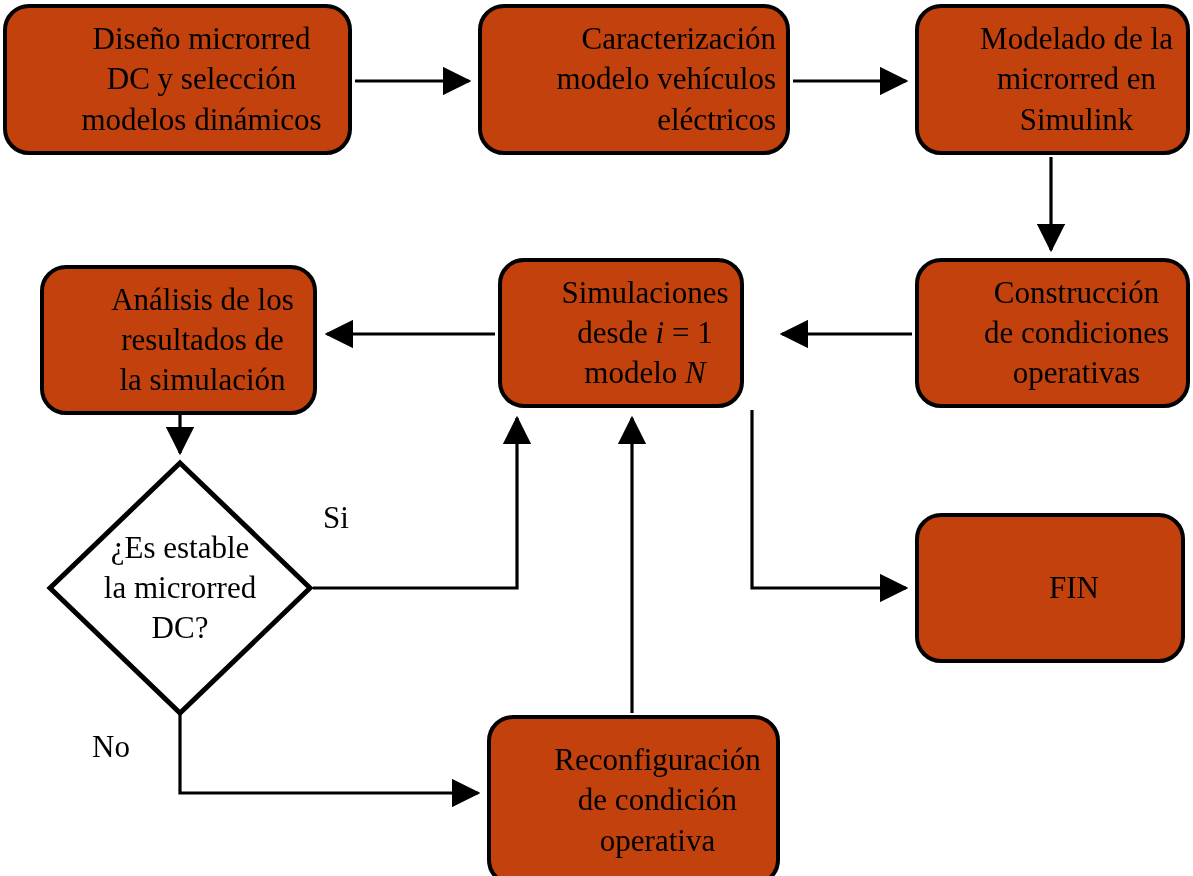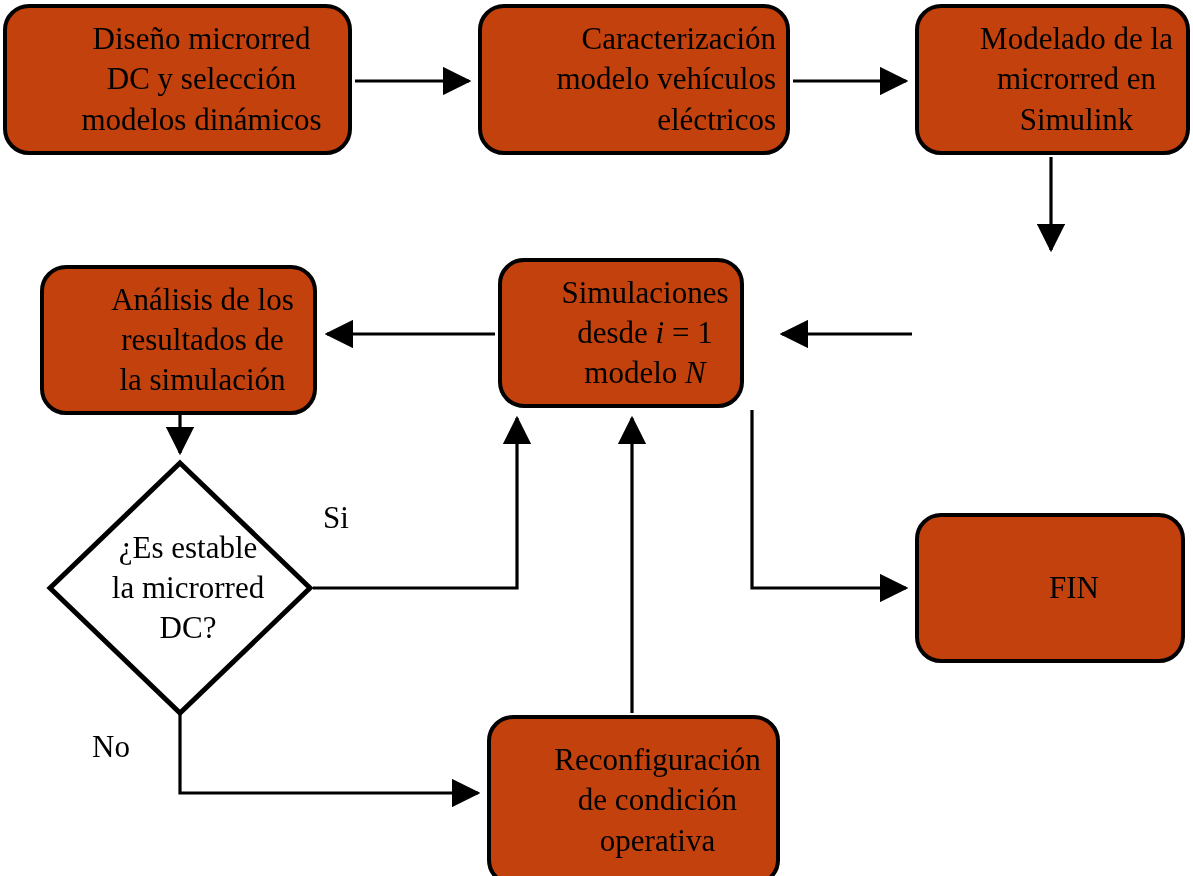--- a/index.html
+++ b/index.html
@@ -54,21 +54,21 @@
     position: absolute;
     z-index: 2;
   }
   .diamond-wrap svg {
     position: absolute;
     left: 0;
     top: 0;
   }
   .diamond-label {
     position: absolute;
-    left: 8px;
+    left: 0;
     top: 0;
     width: 100%;
     height: 100%;
     display: flex;
     align-items: center;
     justify-content: center;
     text-align: center;
     font-size: 31px;
     line-height: 1.30;
     white-space: pre-line;
@@ -143,20 +143,25 @@
   <div class="node" style="left:40px; top:258px; width:277px; height:150px;margin-top:7px;">
     <span class="txt">Análisis de los
 resultados de
 la simulación</span>
   </div>
 
   <div class="node" style="left:498px; top:258px; width:246px; height:150px;">
     <span class="txt"><span>Simulaciones</span><br><span>desde </span><span class="mi">i</span><span> = 1</span><br><span>modelo </span><span class="mi">N</span></span>
   </div>
 
+  <div class="node" style="left:915px; top:258px; width:275px; height:150px;">
+    <span class="txt">Construcción
+de condiciones
+operativas</span>
+  </div>
 
   <div class="diamond-wrap" style="left:46px; top:459px; width:268px; height:258px;">
     <svg width="268" height="258" viewBox="0 0 268 258">
       <polygon points="134,4 264,129 134,254 4,129" fill="#ffffff" stroke="#000000" stroke-width="5"></polygon>
     </svg>
     <div class="diamond-label">¿Es estable
 la microrred
 DC?</div>
   </div>
 

